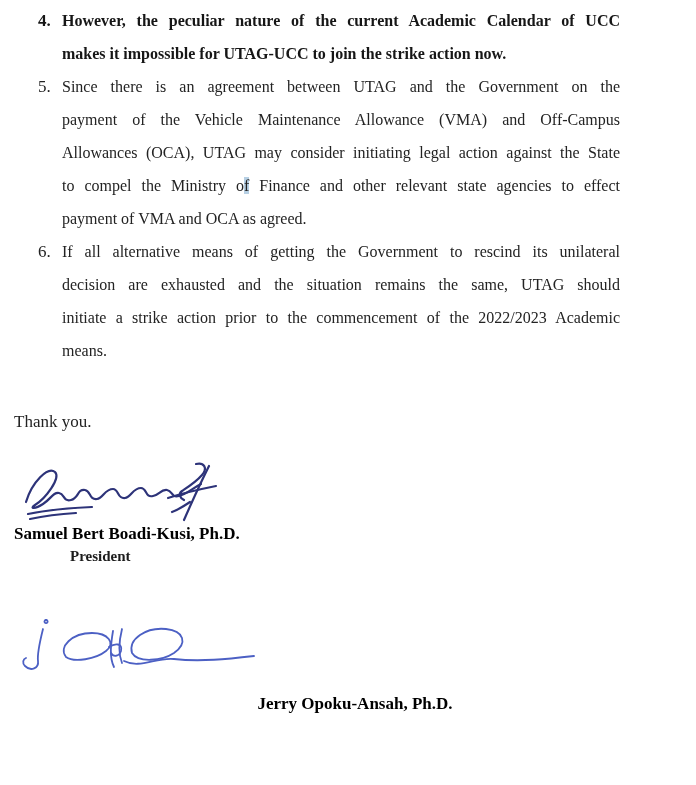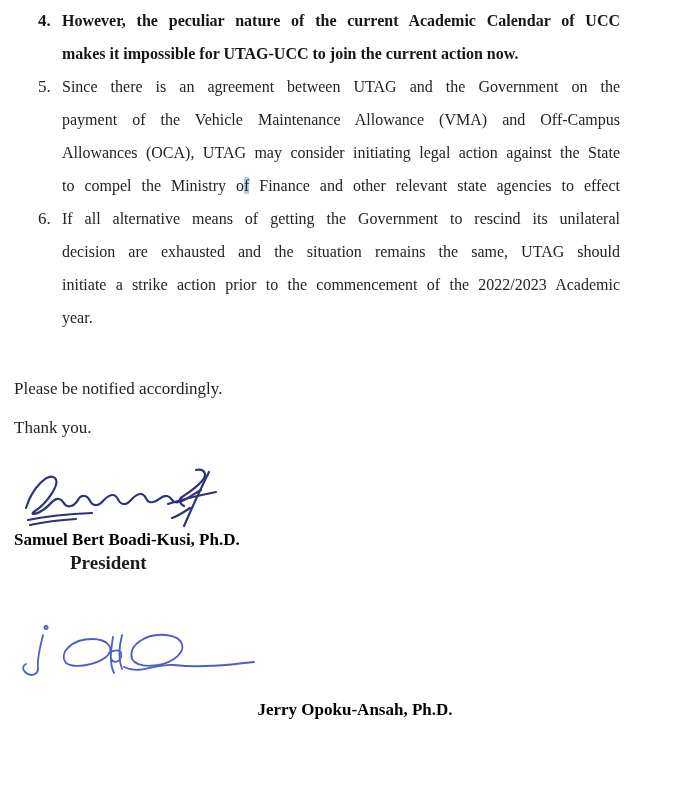--- a/index.html
+++ b/index.html
@@ -25,62 +25,62 @@
   .closing .para + .para { margin-top:6px; }
   .sig-area { margin-left:14px; }
   .sig { display:block; }
   .sig path { fill:none; stroke-linecap:round; stroke-linejoin:round; }
   .sig-president { margin:22px 0 0 6px; }
   .sig-president path { stroke-width:2.2; }
   .sig-secretary { margin:47px 0 0 2px; }
   .sig-secretary path { stroke-width:1.8; }
   .name-block { }
   .name { font-weight:bold; font-size:17px; line-height:23px; color:#000000; }
-  .role { font-weight:bold; font-size:19px; line-height:23px; color:#1c1c1c; margin-left:56px; }
+  .role { font-weight:bold; font-size:15px; line-height:23px; color:#1c1c1c; margin-left:56px; }
   .nb2 { margin-top:19px;text-align:center; }
 </style>
 </head>
 <body>
 
 <div class="page">
 
   <div class="list">
 
     <div class="item bold">
       <div class="num b">4.</div>
       <div class="content">
         <div class="ln just">However, the peculiar nature of the current Academic Calendar of UCC</div>
-        <div class="ln">makes it impossible for UTAG-UCC to join the current action now.</div>
+        <div class="ln">makes it impossible for UTAG-UCC to join the strike action now.</div>
       </div>
     </div>
 
     <div class="item">
       <div class="num">5.</div>
       <div class="content">
         <div class="ln just">Since there is an agreement between UTAG and the Government on the</div>
         <div class="ln just">payment of the Vehicle Maintenance Allowance (VMA) and Off-Campus</div>
         <div class="ln just">Allowances (OCA), UTAG may consider initiating legal action against the State</div>
         <div class="ln just"><span>to compel the Ministry o</span><span class="hl">f</span><span> Finance and other relevant state agencies to effect</span></div>
+        <div class="ln">payment of VMA and OCA as agreed.</div>
       </div>
     </div>
 
     <div class="item">
       <div class="num">6.</div>
       <div class="content">
         <div class="ln just">If all alternative means of getting the Government to rescind its unilateral</div>
         <div class="ln just">decision are exhausted and the situation remains the same, UTAG should</div>
         <div class="ln just">initiate a strike action prior to the commencement of the 2022/2023 Academic</div>
-        <div class="ln">year.</div>
+        <div class="ln">means.</div>
       </div>
     </div>
 
   </div>
 
   <div class="closing">
-    <div class="para">Please be notified accordingly.</div>
     <div class="para">Thank you.</div>
   </div>
 
   <div class="sig-area">
 
     <svg class="sig sig-president" width="205" height="62" viewBox="0 0 205 62">
       <g stroke="#2d3379">
         <path d="M 6,42 C 12,22 28,6 35,12 C 41,18 26,38 15,45 C 9,49 15,49 23,44 C 31,39 33,32 39,33 C 45,34 43,42 51,40 C 59,38 57,29 65,30 C 71,31 69,40 77,39 C 83,38 85,29 93,29 C 99,29 97,39 105,38 C 111,37 113,28 121,28 C 127,28 125,38 133,36 C 139,35 141,29 147,30 C 153,31 151,38 159,36 C 167,34 173,28 181,24"></path>
         <path d="M 8,54 C 28,50 50,48 72,47"></path>
         <path d="M 10,59 C 24,56 40,54 56,53"></path>

